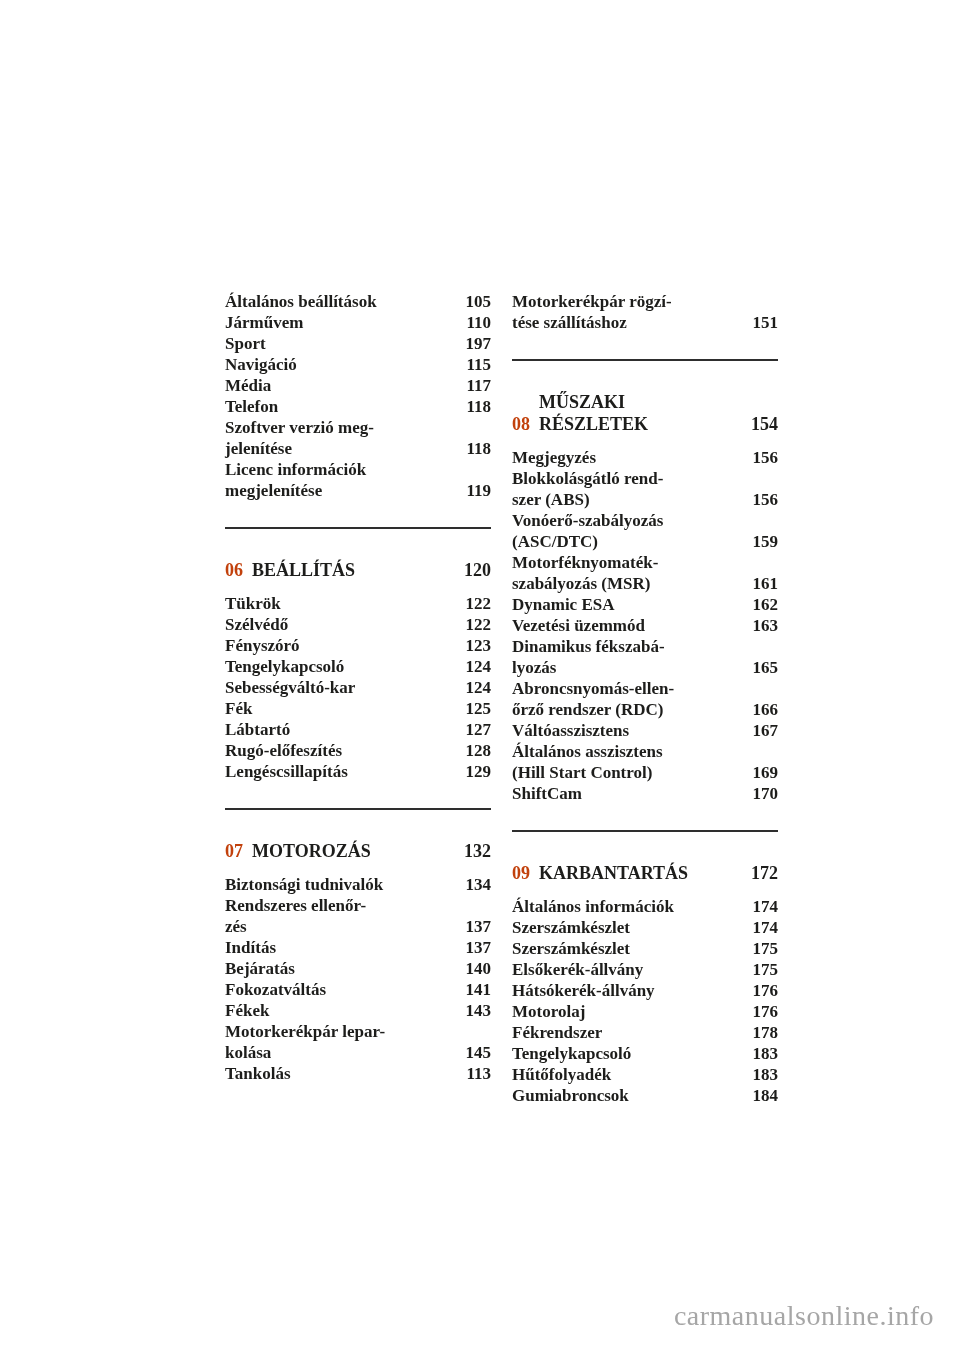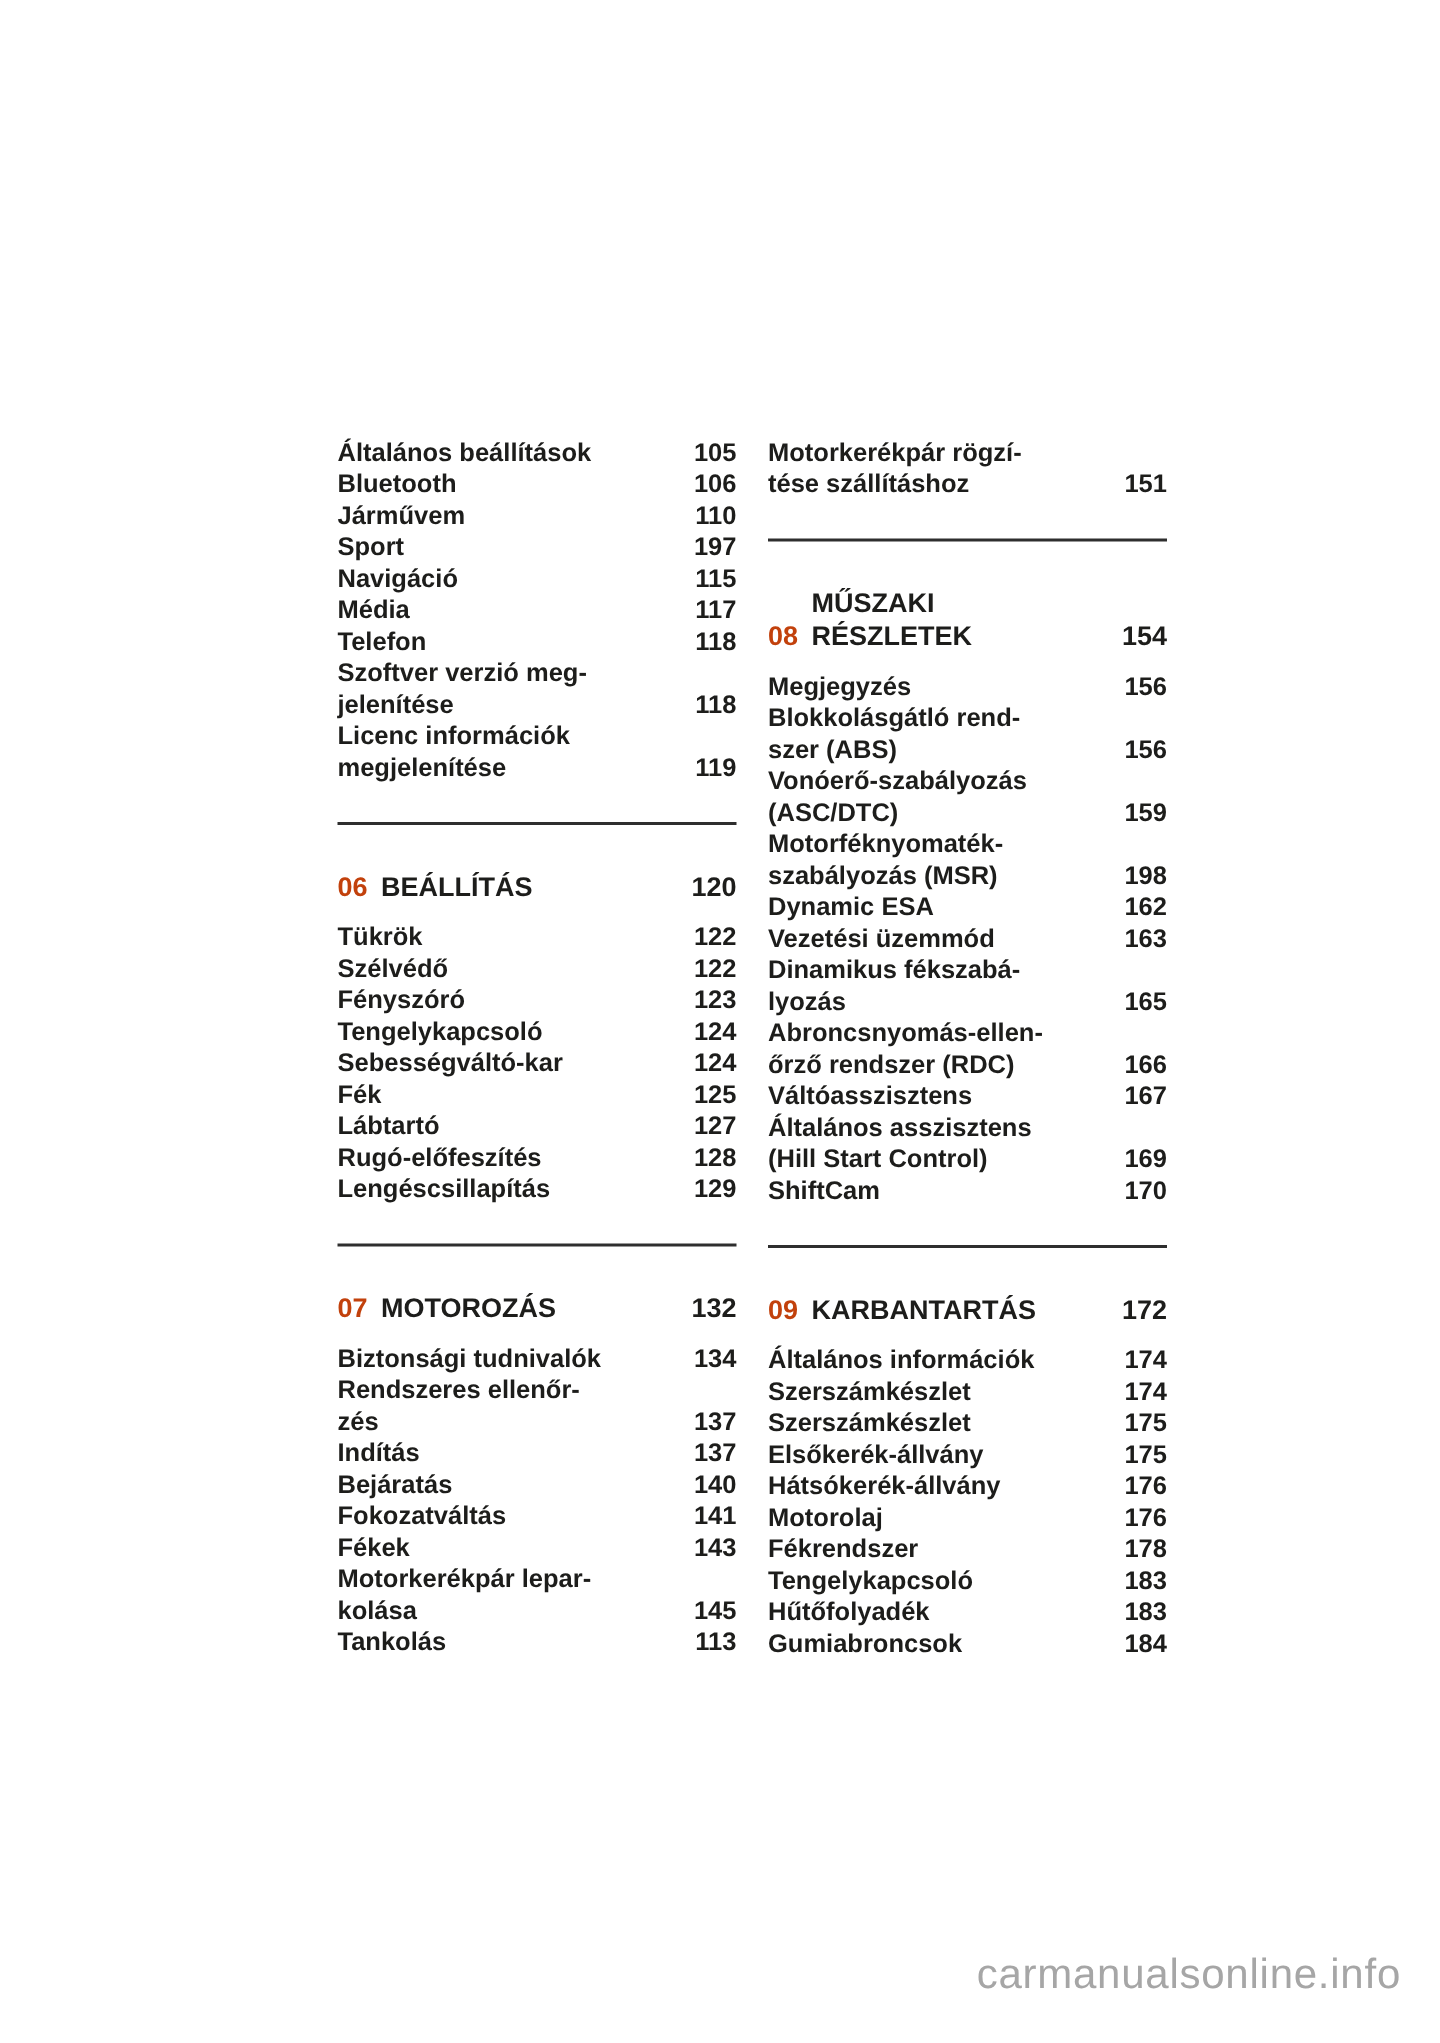--- a/index.html
+++ b/index.html
@@ -3,21 +3,21 @@
 <meta charset="utf-8">
 <style>
   * { margin: 0; padding: 0; box-sizing: border-box; }
   html, body { background: #ffffff; }
   .page {
     position: relative;
     width: 960px;
     height: 1340px;
     background: #ffffff;
     overflow: hidden;
-    font-family: Liberation Sans, sans-serif;
+    font-family: Liberation Serif, serif;
     font-weight: bold;
     color: #1d1d1b;
   }
   .toc {
     position: absolute;
     left: 225px;
     top: 291px;
     display: flex;
     gap: 21px;
   }
@@ -66,26 +66,20 @@
     <div class="col">
         <div class="entries">
           <div class="toc-entry">
             <span class="entry-label">
               <span class="line">Általános beállítások</span>
             </span>
             <span class="page-num">105</span>
           </div>
           <div class="toc-entry">
             <span class="entry-label">
-              <span class="line">Bluetooth</span>
-            </span>
-            <span class="page-num">106</span>
-          </div>
-          <div class="toc-entry">
-            <span class="entry-label">
               <span class="line">Járművem</span>
             </span>
             <span class="page-num">110</span>
           </div>
           <div class="toc-entry">
             <span class="entry-label">
               <span class="line">Sport</span>
             </span>
             <span class="page-num">197</span>
           </div>
@@ -285,21 +279,21 @@
               <span class="line">Vonóerő-szabályozás</span>
               <span class="line">(ASC/DTC)</span>
             </span>
             <span class="page-num">159</span>
           </div>
           <div class="toc-entry">
             <span class="entry-label">
               <span class="line">Motorféknyomaték-</span>
               <span class="line">szabályozás (MSR)</span>
             </span>
-            <span class="page-num">198</span>
+            <span class="page-num">161</span>
           </div>
           <div class="toc-entry">
             <span class="entry-label">
               <span class="line">Dynamic ESA</span>
             </span>
             <span class="page-num">162</span>
           </div>
           <div class="toc-entry">
             <span class="entry-label">
               <span class="line">Vezetési üzemmód</span>

